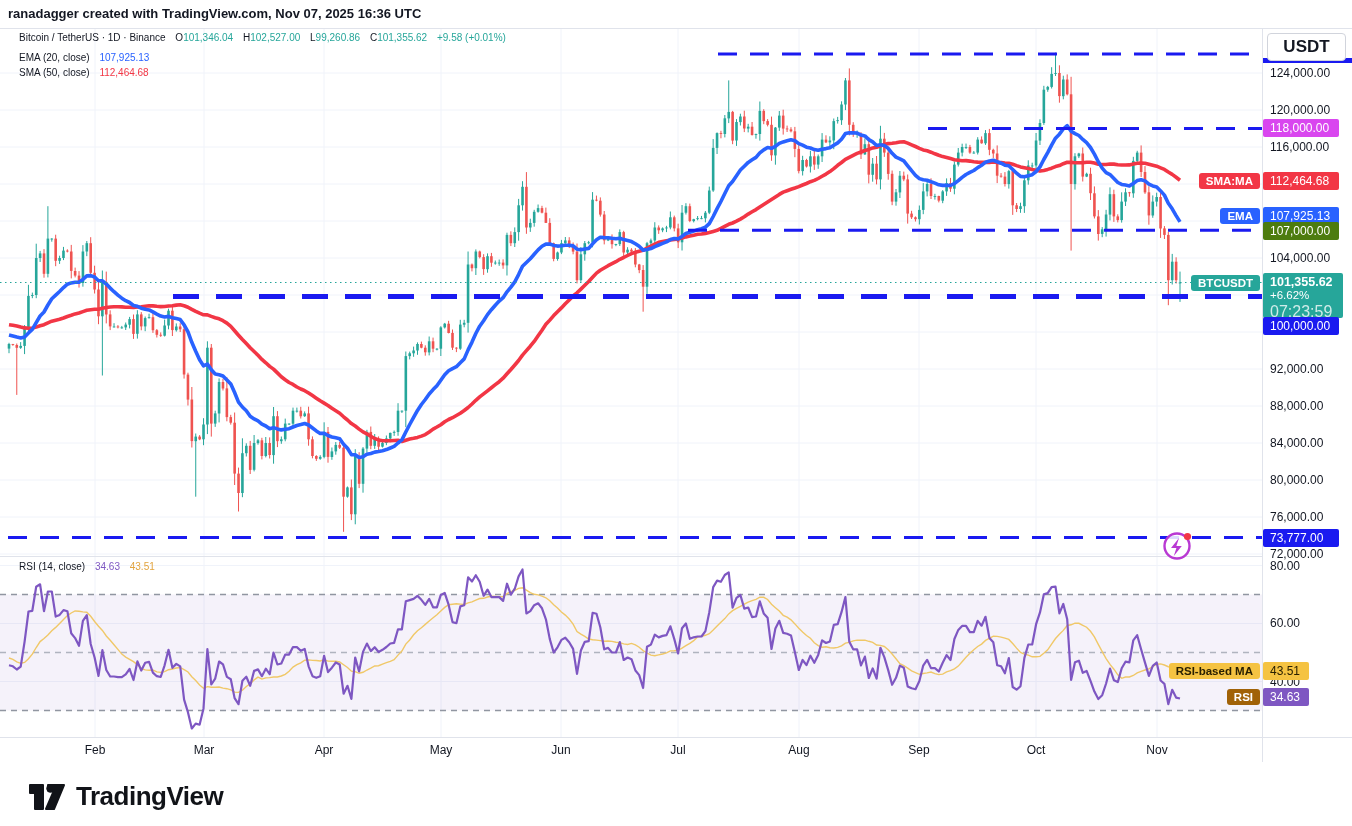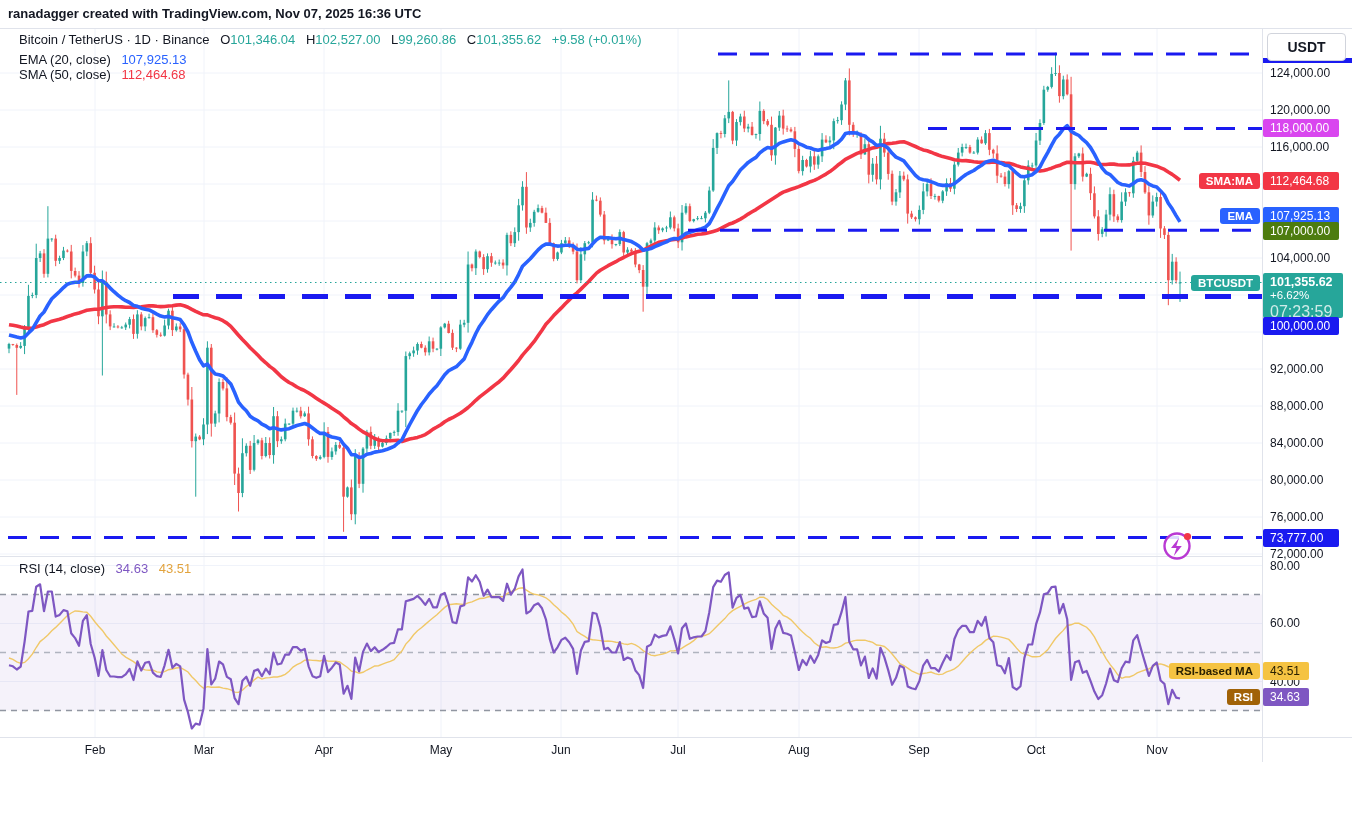--- a/index.html
+++ b/index.html
@@ -1,36 +1,36 @@
 <!DOCTYPE html>
 <html><head>
 <meta charset="utf-8">
 <style>
   html,body{margin:0;padding:0;background:#ffffff;}
   #page{position:relative;width:1352px;height:826px;background:#fff;overflow:hidden;
         font-family:"Liberation Sans","DejaVu Sans",sans-serif;color:#131722;}
   #chart-svg{position:absolute;left:0;top:0;}
   .watermark{position:absolute;left:8px;top:6px;font-size:13px;font-weight:600;color:#131722;}
-  .legend{position:absolute;left:19px;font-size:13px;white-space:nowrap;z-index:5;}
+  .legend{position:absolute;left:19px;font-size:10px;white-space:nowrap;z-index:5;}
   .legend .lab{color:#131722;}
   .legend .sp{display:inline-block;width:7px;}
   .val-up{color:#26a69a;}
   .val-ema{color:#2962ff;}
   .val-sma{color:#f23645;}
   .val-rsi{color:#7e57c2;}
   .val-rsima{color:#e2a33d;}
   .axis-label{position:absolute;left:1270px;transform:translateY(-50%);font-size:12px;color:#131722;white-space:nowrap;}
   .month-label{position:absolute;top:743px;transform:translateX(-50%);font-size:12px;color:#131722;}
   .badge{position:absolute;left:1263px;width:76px;box-sizing:border-box;padding:2px 0 2px 7px;
          font-size:12px;color:#fff;border-radius:2px;transform:translateY(-50%);white-space:nowrap;z-index:6;}
   .tagbadge{position:absolute;box-sizing:border-box;padding:2px 7px;font-size:11.5px;font-weight:700;
             color:#fff;border-radius:3px;transform:translateY(-50%);white-space:nowrap;z-index:6;text-align:center;}
   .sep{position:absolute;background:#e0e3eb;}
   .usdt-btn{position:absolute;left:1267px;top:33px;width:77px;height:26px;border:1px solid #d1d4dc;
-            border-radius:4px;background:#fff;font-size:14px;font-weight:600;color:#131722;
+            border-radius:4px;background:#fff;font-size:17px;font-weight:600;color:#131722;
             display:flex;align-items:center;justify-content:center;z-index:7;}
   .price-block{position:absolute;left:1263px;top:273px;width:80px;height:45px;background:#26a69a;
                border-radius:2px;color:#fff;padding:2px 0 0 7px;box-sizing:border-box;z-index:6;line-height:1.15;}
   .price-block .p1{font-size:12.5px;font-weight:700;}
   .price-block .p2{font-size:11.5px;}
   .price-block .p3{font-size:16px;color:rgba(255,255,255,.78);}
   .blue-sliver{position:absolute;left:1263px;top:58px;width:89px;height:5px;background:#1a1af0;z-index:4;}
   .tv-logo{position:absolute;left:28px;top:778px;display:flex;align-items:center;gap:10px;}
   .tv-logo .word{font-size:26px;font-weight:800;letter-spacing:-0.5px;color:#111318;}
 </style>
@@ -752,20 +752,28 @@
 <div class="tagbadge" style="right:92px;top:283px;background:#26a69a;">BTCUSDT</div>
 <div class="tagbadge" style="right:92px;top:671px;background:#f5c342;color:#2a2000;">RSI-based MA</div>
 <div class="tagbadge" style="right:92px;top:697px;background:#a16207;">RSI</div>
 
 <svg style="position:absolute;left:1160px;top:527px;z-index:7;" width="36" height="36">
   <circle cx="17" cy="19" r="12.5" fill="#ffffff" fill-opacity="0.85" stroke="#b939d3" stroke-width="2.4"></circle>
   <path d="M19 11 l-8 10 h5.4 l-2.6 8 8-10 h-5.4 z" fill="#b939d3"></path>
   <circle cx="27.5" cy="9.5" r="3.6" fill="#f23645"></circle>
 </svg>
 
+<div class="tv-logo">
+  <svg width="38" height="36" viewBox="0 0 38 36">
+    <path d="M2 7 h13 v24 h-8 V15 H2 z" fill="#111318" stroke="#111318" stroke-width="2" stroke-linejoin="round"></path>
+    <circle cx="22.5" cy="10.5" r="4.2" fill="#111318"></circle>
+    <path d="M20 7 h16 l-10 24 h-8 l8 -18.5 h-6 z" fill="#111318" stroke="#111318" stroke-width="2" stroke-linejoin="round"></path>
+  </svg>
+  <span class="word">TradingView</span>
+</div>
 
 <div class="axis-label" style="top: 73px;">124,000.00</div>
     <div class="axis-label" style="top: 110px;">120,000.00</div>
     <div class="axis-label" style="top: 147px;">116,000.00</div>
     <div class="axis-label" style="top: 258px;">104,000.00</div>
     <div class="axis-label" style="top: 369px;">92,000.00</div>
     <div class="axis-label" style="top: 406px;">88,000.00</div>
     <div class="axis-label" style="top: 443px;">84,000.00</div>
     <div class="axis-label" style="top: 480px;">80,000.00</div>
     <div class="axis-label" style="top: 517px;">76,000.00</div>

